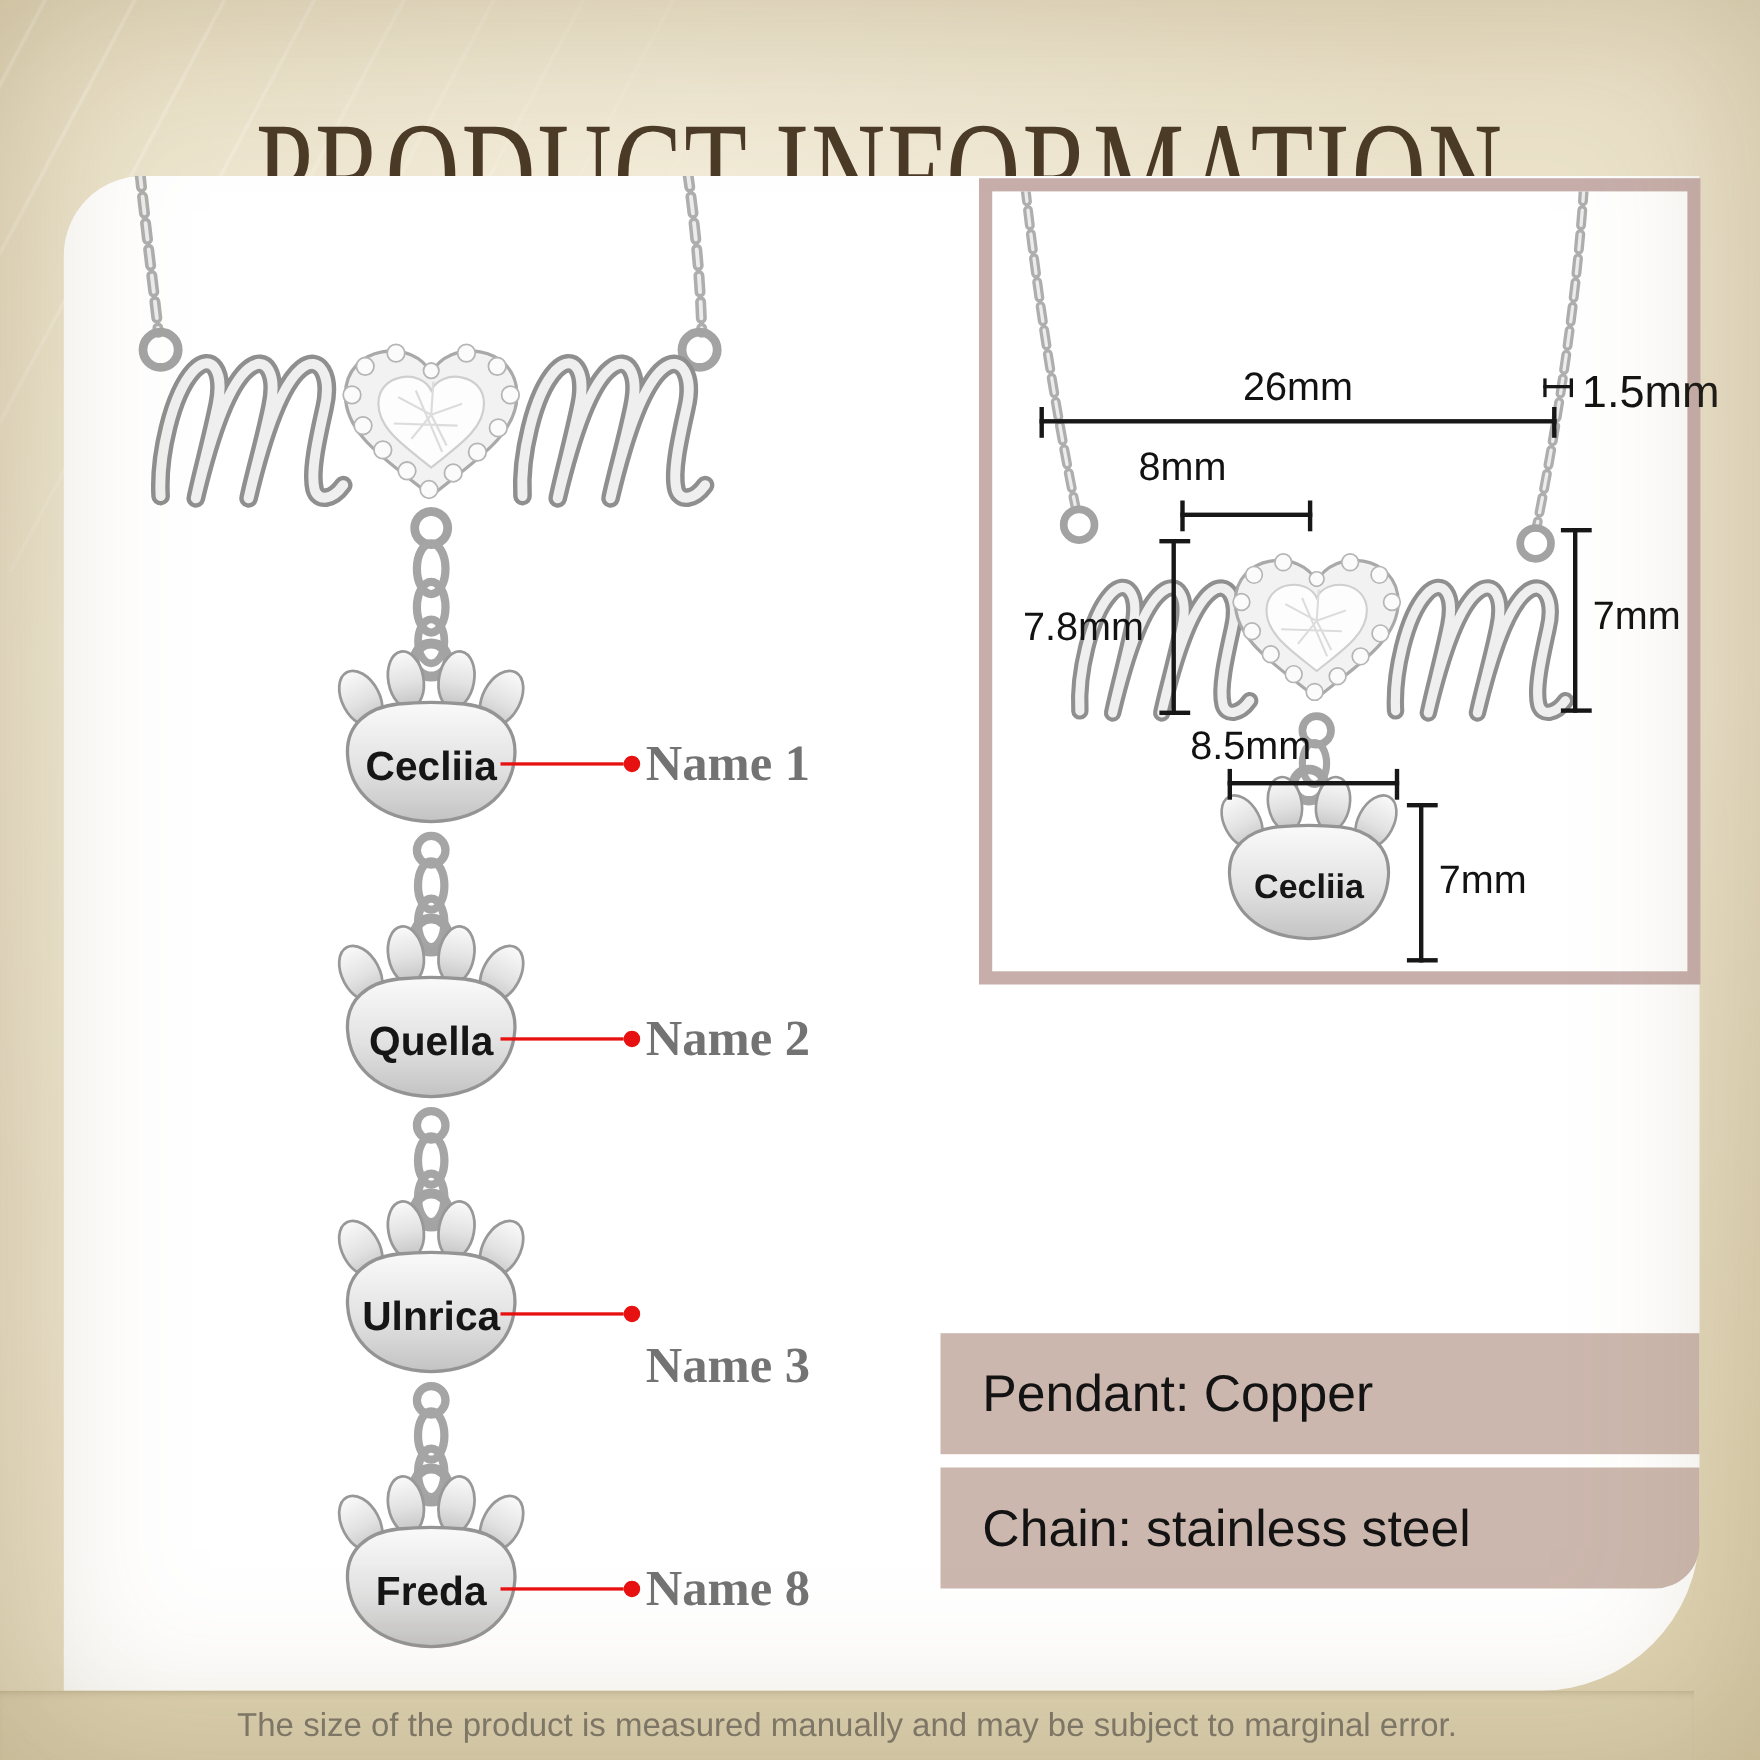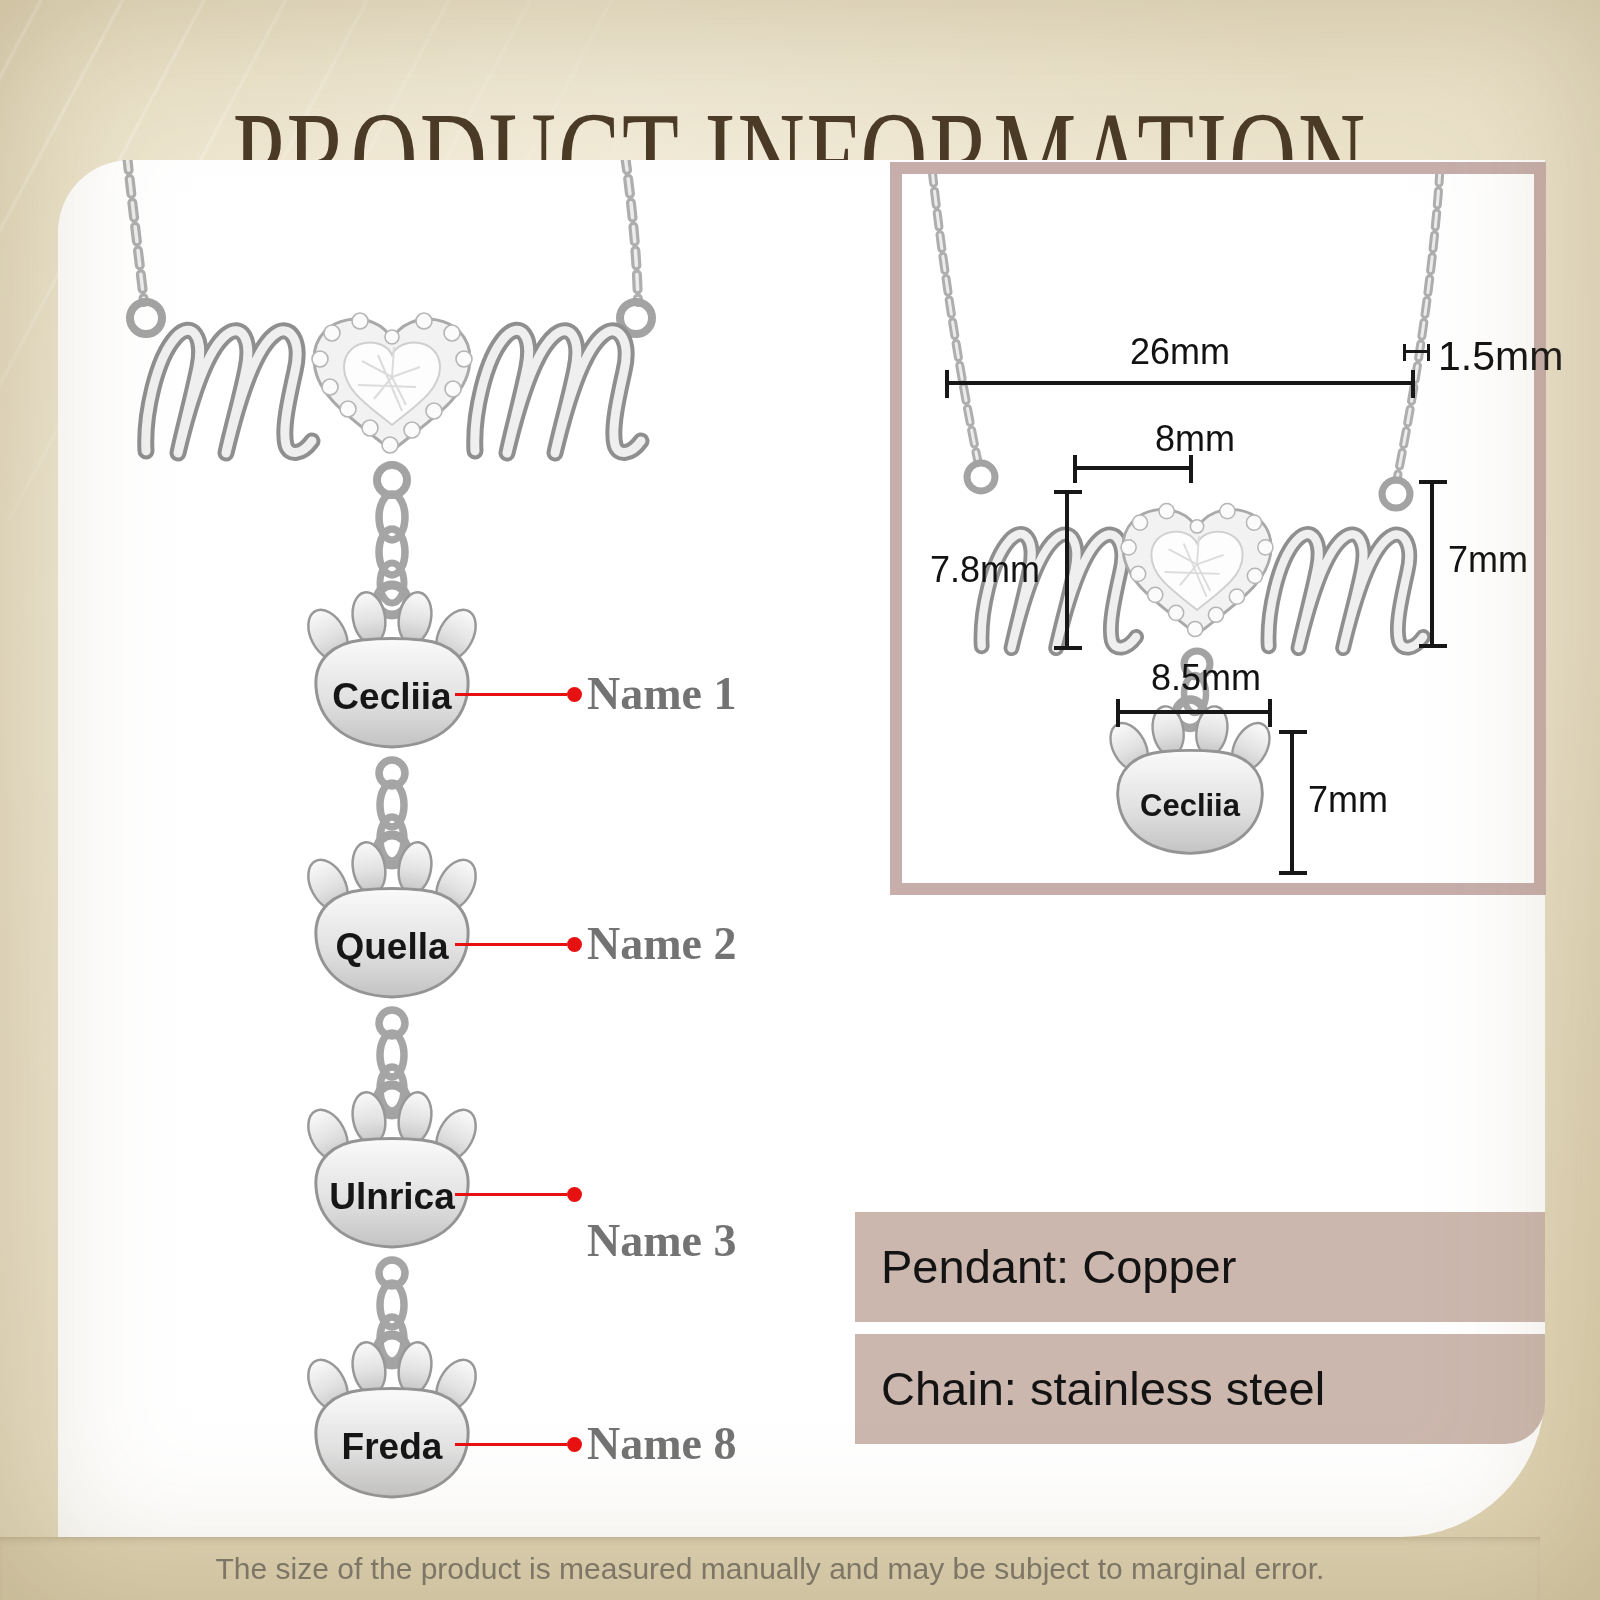--- a/index.html
+++ b/index.html
@@ -39,21 +39,21 @@
   .hline::before{left:0}
   .hline::after{right:0}
   .hline.mini{border-top-width:3px}
   .hline.mini::before,.hline.mini::after{top:-9px;width:3px;height:17px}
   .vline{position:absolute;border-left:4px solid #171717;z-index:5}
   .vline::before,.vline::after{content:"";position:absolute;left:-15px;width:28px;height:4px;background:#171717}
   .vline::before{top:0}
   .vline::after{bottom:0}
   
   .bar{position:absolute;left:855px;width:690px;height:110px;background:#ccb7ae;z-index:4;
-    box-sizing:border-box;padding-left:26px;color:#131313;
+    box-sizing:border-box;padding-left:38px;color:#131313;
     font-size:47px;line-height:110px;white-space:nowrap}
   .bar1{top:1212px}
   .bar2{top:1334px;border-bottom-right-radius:40px}
   
   .footer{position:absolute;left:0;top:1537px;width:1540px;height:63px;background:#ddd2b2;
     text-align:center;font-size:30px;line-height:63px;color:#7b7569;z-index:3;
     box-shadow:inset 0 6px 8px -6px rgba(120,104,70,.45)}
 </style>
 </head>
 <body>
@@ -195,30 +195,30 @@
       <use href="#paw" transform="translate(288,630) scale(0.95)"></use>
       <text x="288" y="642" text-anchor="middle" font-family="Liberation Sans,sans-serif" font-weight="bold" font-size="31" fill="#161616">Cecliia</text>
     </svg>
 
     <div class="dim" style="left:148px;top:160px;width:260px;text-align:center">26mm</div>
     <div class="hline" style="left:43px;top:207px;width:470px"></div>
 
     <div class="hline mini" style="left:501px;top:176px;width:27px"></div>
     <div class="dim small" style="left:536px;top:162px">1.5mm</div>
 
-    <div class="dim" style="left:133px;top:247px;width:200px;text-align:right">8mm</div>
+    <div class="dim" style="left:133px;top:232px;width:200px;text-align:left">8mm</div>
     <div class="hline" style="left:171px;top:292px;width:120px"></div>
 
     <div class="vline" style="left:163px;top:316px;height:160px"></div>
     <div class="dim" style="left:28px;top:378px">7.8mm</div>
 
     <div class="vline" style="left:528px;top:306px;height:168px"></div>
     <div class="dim" style="left:546px;top:368px">7mm</div>
 
-    <div class="dim" style="left:204px;top:486px;width:200px;text-align:center">8.5mm</div>
+    <div class="dim" style="left:180px;top:486px;width:200px;">8.5mm</div>
     <div class="hline" style="left:214px;top:536px;width:156px"></div>
 
     <div class="vline" style="left:388px;top:556px;height:145px"></div>
     <div class="dim" style="left:406px;top:608px">7mm</div>
   </div>
 </div>
 
 <div class="bar bar1">Pendant: Copper</div>
 <div class="bar bar2">Chain: stainless steel</div>
 

